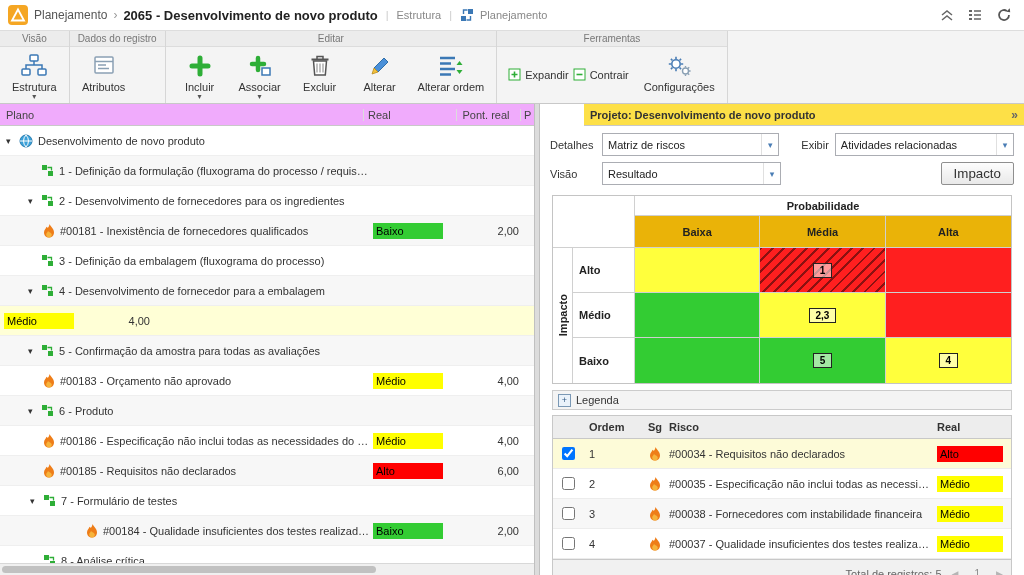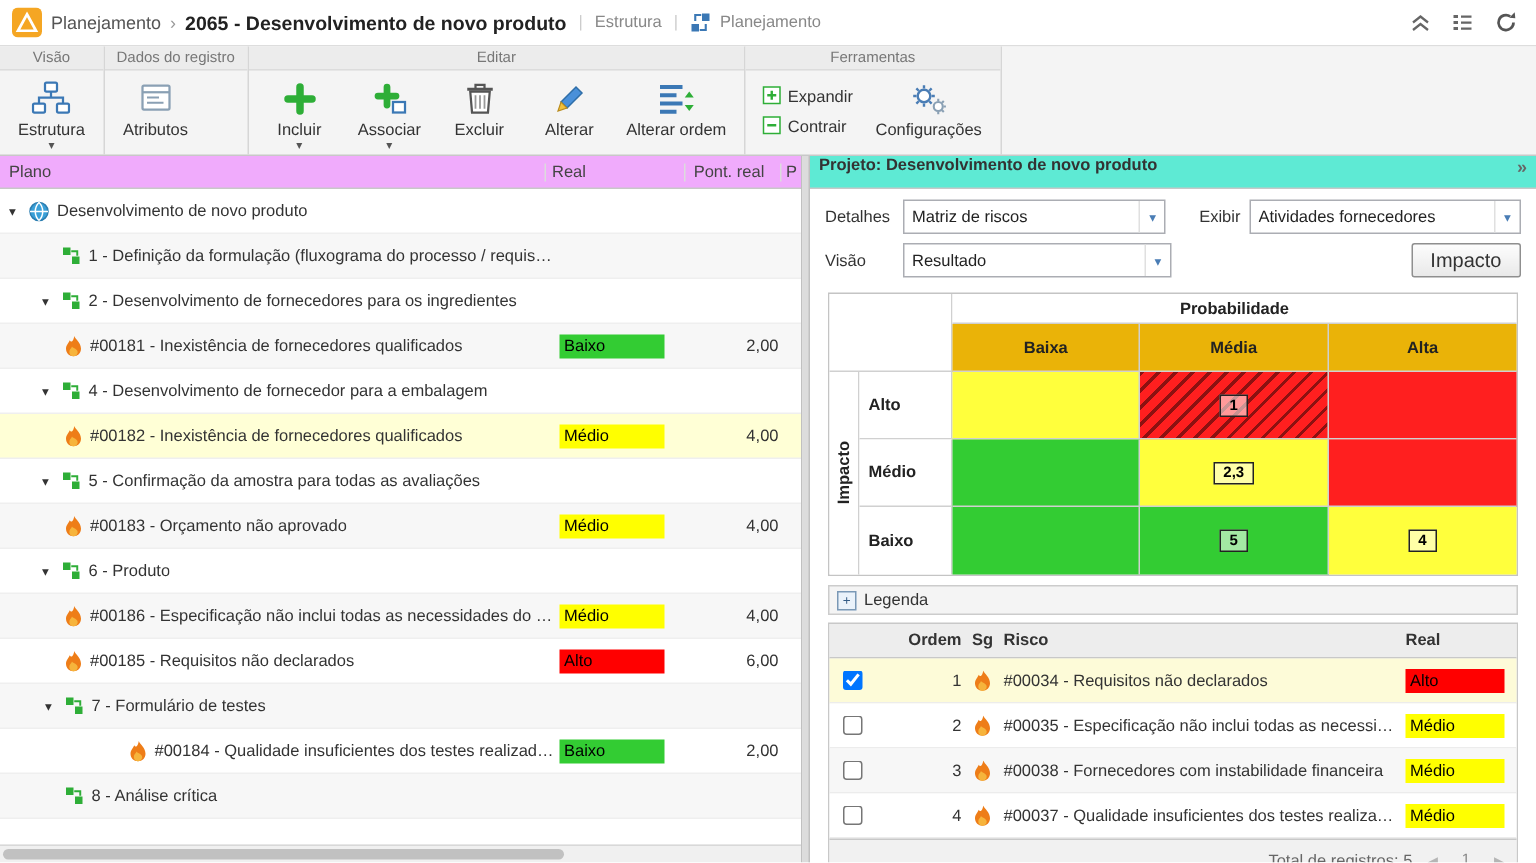--- a/index.html
+++ b/index.html
@@ -19,21 +19,21 @@
 
   
   .ribbon{height:72px;background:#f4f4f4;border-bottom:1px solid #c8c8c8;display:flex;flex:0 0 auto;}
   .rgroup{display:flex;flex-direction:column;border-right:1px solid #d6d6d6;}
   .rgroup-label{height:15px;line-height:15px;text-align:center;font-size:10px;color:#777;background:#ececec;border-bottom:1px solid #dcdcdc;padding:0 8px;white-space:nowrap;}
   .rbuttons{flex:1;display:flex;align-items:stretch;padding:3px 5px;gap:2px;}
   .rbtn{display:flex;flex-direction:column;align-items:center;justify-content:flex-start;padding:3px 7px;min-width:44px;cursor:pointer;border-radius:2px;}
   .rbtn .ic{height:26px;display:flex;align-items:center;justify-content:center;}
   .rbtn .lbl{margin-top:2px;color:#333;white-space:nowrap;}
   .dropcaret{font-size:8px;color:#555;line-height:8px;}
-  .stackcol{display:flex;flex-direction:column;justify-content:center;gap:4px;padding:2px 6px;}
+  .stackcol{display:flex;flex-direction:row;justify-content:space-between;gap:4px;padding:2px 6px;}
   .srow{display:flex;align-items:center;gap:4px;cursor:pointer;color:#333;}
 
   
   .main{flex:1;display:flex;min-height:0;}
   .left{width:534px;flex:0 0 auto;display:flex;flex-direction:column;border-right:1px solid #c0c0c0;min-height:0;}
   .splitter{width:4px;background:#dcdcdc;border-right:1px solid #c0c0c0;flex:0 0 auto;}
   .right{flex:1;display:flex;flex-direction:column;min-width:0;background:#fff;}
 
   
   .lheader{height:21px;flex:0 0 auto;display:flex;align-items:center;background:#f0abfc;border-bottom:1px solid #c8c8c8;color:#444;}
@@ -53,21 +53,21 @@
   .caret{width:13px;font-size:9px;color:#333;flex:0 0 auto;cursor:pointer;}
   .caret.spacer{visibility:hidden;}
   .ticon{margin-right:5px;display:flex;align-items:center;flex:0 0 auto;}
   .tlabel{overflow:hidden;text-overflow:ellipsis;}
   .badge{display:inline-block;width:64px;padding:2px 3px;font-size:11px;line-height:12px;color:#000;}
   .badge:empty{display:none;}
   .hscroll{height:11px;flex:0 0 auto;background:#f0f0f0;border-top:1px solid #d8d8d8;position:relative;}
   .hthumb{position:absolute;left:2px;top:2px;height:7px;width:70%;background:#c1c1c1;border-radius:4px;}
 
   
-  .pheader{height:21px;flex:0 0 auto;display:flex;background:#5eead4;border-bottom:1px solid #c8c8c8;padding:0 6px;font-weight:bold;color:#333;}
+  .pheader{height:21px;flex:0 0 auto;display:flex;align-items:center;background:#fde047;border-bottom:1px solid #c8c8c8;padding:0 6px;font-weight:bold;color:#333;margin-left:44px;}
   .pcollapse{margin-left:auto;color:#666;font-size:12px;font-weight:bold;cursor:pointer;}
   .pcontent{flex:1;overflow:hidden;padding:7px 10px 0 10px;display:flex;flex-direction:column;min-height:0;}
   .ctrl-row{display:flex;align-items:center;margin-bottom:6px;gap:6px;}
   .ctrl-label{color:#333;width:46px;flex:0 0 auto;}
   .sel{height:21px;border:1px solid #abadb3;background:#fff;display:flex;align-items:center;padding-left:5px;cursor:pointer;gap:39px;}
   .sel .selval{flex:1;overflow:hidden;white-space:nowrap;color:#222;}
   .sel .selcaret{width:16px;text-align:center;color:#4a7db5;font-size:9px;border-left:1px solid #e0e0e0;align-self:stretch;display:flex;align-items:center;justify-content:center;}
   .sel.w170{width:172px;} .sel.w185{width:185px;flex:1;}
   .btn-vertical{margin-left:auto;padding:3px 12px;border:1px solid #8f8f8f;border-radius:2px;background:linear-gradient(#fdfdfd,#e9e9e9);color:#333;cursor:pointer;}
 
@@ -90,21 +90,21 @@
   .plusbox{width:11px;height:11px;border:1px solid #7a98b5;background:#eaf2fa;color:#335b85;font-size:9px;line-height:9px;display:flex;align-items:center;justify-content:center;}
   .legend .ltxt{color:#333;}
 
   
   .rtable{margin:0 2px;border:1px solid #c8c8c8;flex:0 0 auto;display:flex;flex-direction:column;}
   .rthead{height:22px;display:flex;align-items:center;background:#ededed;border-bottom:1px solid #c8c8c8;font-weight:bold;color:#333;}
   .rtrow{height:29px;display:flex;align-items:center;border-bottom:1px solid #ececec;background:#fff;}
   .rtrow:nth-child(even){background:#f7f7f7;}
   .rtrow.selected{background:#fdfbd8;}
   .rc-check{width:30px;display:flex;align-items:center;justify-content:center;flex:0 0 auto;}
-  .rc-ordem{width:52px;padding-left:6px;flex:0 0 auto;text-align:right;}
+  .rc-ordem{width:52px;padding-left:6px;flex:0 0 auto;}
   .rc-sg{width:28px;display:flex;align-items:center;justify-content:center;flex:0 0 auto;}
   .rc-risco{flex:1;overflow:hidden;white-space:nowrap;text-overflow:ellipsis;min-width:0;}
   .rc-real{width:74px;padding-left:3px;flex:0 0 auto;}
   .rtfoot{height:27px;display:flex;align-items:center;justify-content:flex-end;gap:10px;background:#f1f1f1;border-top:1px solid #c8c8c8;padding:0 8px;color:#666;}
   .pgbtn{color:#b5b5b5;font-size:9px;cursor:pointer;}
   .pgnum{color:#888;font-size:10px;padding:1px 6px;}
 </style>
 </head>
 <body>
 
@@ -351,49 +351,55 @@
                   <path d="M6 13.5 C4.4 13.5 3.2 12.2 3.2 10.6 C3.2 9 4.5 8.4 5 7 C5.8 8.2 8.8 8.6 8.8 10.8 C8.8 12.3 7.6 13.5 6 13.5 Z" fill="#f6b43c"></path>
                 </svg>
               </span>
             <span class="tlabel">#00181 - Inexistência de fornecedores qualificados</span>
           </div>
           <div class="c-real"><span class="badge" style="background-color: rgb(51, 204, 51);">Baixo</span></div>
           <div class="c-pont">2,00</div>
           <div class="c-extra"></div>
         </div>
 
+        <div class="trow">
+          <div class="c-plano ind1">
+            <span class="caret spacer">&nbsp;</span>
+            <span class="ticon">
+                <svg width="13" height="13">
+                  <path d="M1 1 h5 v5 h-5 Z" fill="#2eae37"></path>
+                  <path d="M7 7 h5 v5 h-5 Z" fill="#2eae37"></path>
+                  <path d="M6.5 3.5 h4 v3" fill="none" stroke="#2eae37" stroke-width="1.3"></path>
+                </svg>
+              </span>
+            <span class="tlabel">3 - Definição da embalagem (fluxograma do processo)</span>
+          </div>
+          <div class="c-real"></div>
+          <div class="c-pont"></div>
+          <div class="c-extra"></div>
+        </div>
 
         <div class="trow">
           <div class="c-plano ind1">
             <span class="caret">▾</span>
             <span class="ticon">
                 <svg width="13" height="13">
                   <path d="M1 1 h5 v5 h-5 Z" fill="#2eae37"></path>
                   <path d="M7 7 h5 v5 h-5 Z" fill="#2eae37"></path>
                   <path d="M6.5 3.5 h4 v3" fill="none" stroke="#2eae37" stroke-width="1.3"></path>
                 </svg>
               </span>
             <span class="tlabel">4 - Desenvolvimento de fornecedor para a embalagem</span>
           </div>
           <div class="c-real"></div>
           <div class="c-pont"></div>
           <div class="c-extra"></div>
         </div>
 
         <div class="trow selected">
-          <div class="c-plano ind2">
-            <span class="caret spacer">&nbsp;</span>
-            <span class="ticon">
-                <svg width="12" height="14" viewBox="0 0 12 14">
-                  <path d="M6.5 0 C7.5 2.5 11 4.5 11 8.5 C11 11.5 8.8 13.5 6 13.5 C3.2 13.5 1 11.5 1 8.5 C1 6 2.8 4.8 3.5 2.8 C4.2 4 5.8 4.5 6.5 0 Z" fill="#ee7d18"></path>
-                  <path d="M6 13.5 C4.4 13.5 3.2 12.2 3.2 10.6 C3.2 9 4.5 8.4 5 7 C5.8 8.2 8.8 8.6 8.8 10.8 C8.8 12.3 7.6 13.5 6 13.5 Z" fill="#f6b43c"></path>
-                </svg>
-              </span>
-            <span class="tlabel">#00182 - Inexistência de fornecedores qualificados</span>
-          </div>
           <div class="c-real"><span class="badge" style="background-color: rgb(255, 255, 0);">Médio</span></div>
           <div class="c-pont">4,00</div>
           <div class="c-extra"></div>
         </div>
 
         <div class="trow">
           <div class="c-plano ind1">
             <span class="caret">▾</span>
             <span class="ticon">
                 <svg width="13" height="13">
@@ -540,21 +546,21 @@
       <div class="pcontent">
 
         <div class="ctrl-row">
           <span class="ctrl-label">Detalhes</span>
           <div class="sel w170">
             <span class="selval">Matriz de riscos</span>
             <span class="selcaret">▾</span>
           </div>
           <span class="ctrl-label" style="width:auto;margin-left:16px;">Exibir</span>
           <div class="sel w185">
-            <span class="selval">Atividades fornecedores</span>
+            <span class="selval">Atividades relacionadas</span>
             <span class="selcaret">▾</span>
           </div>
         </div>
 
         <div class="ctrl-row">
           <span class="ctrl-label">Visão</span>
           <div class="sel w170">
             <span class="selval">Resultado</span>
             <span class="selcaret">▾</span>
           </div>

